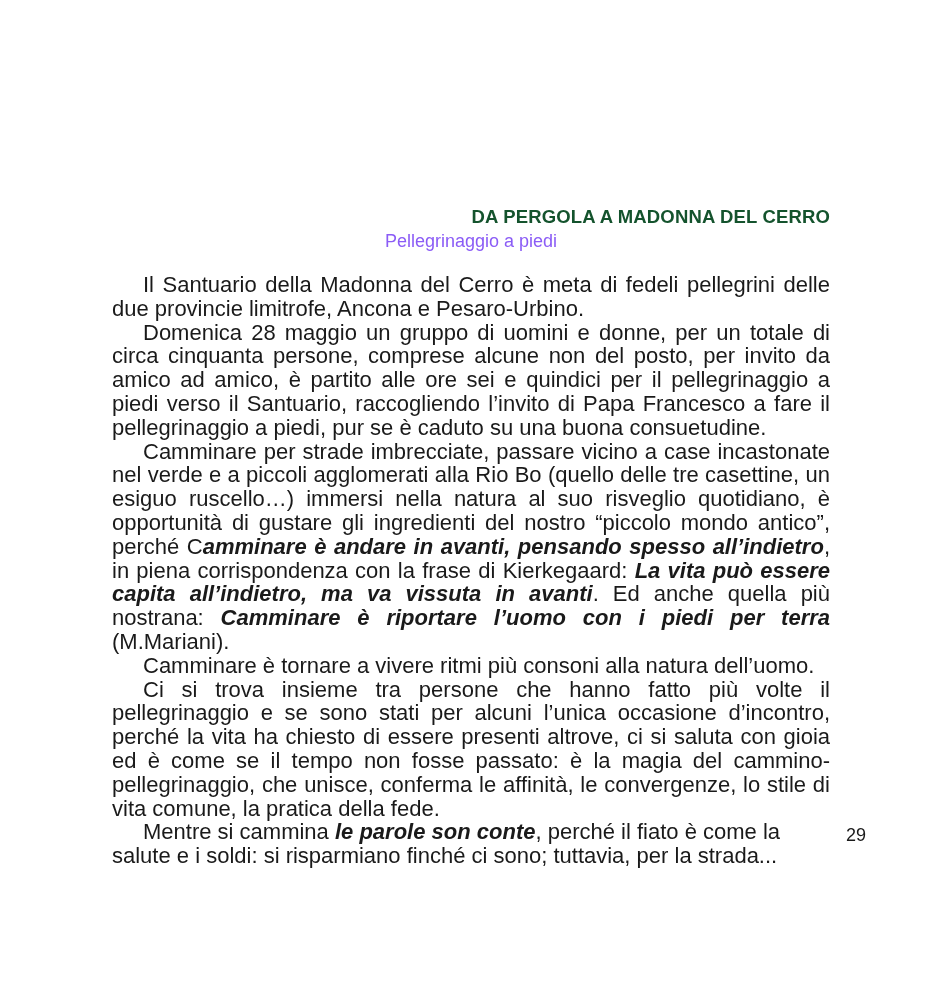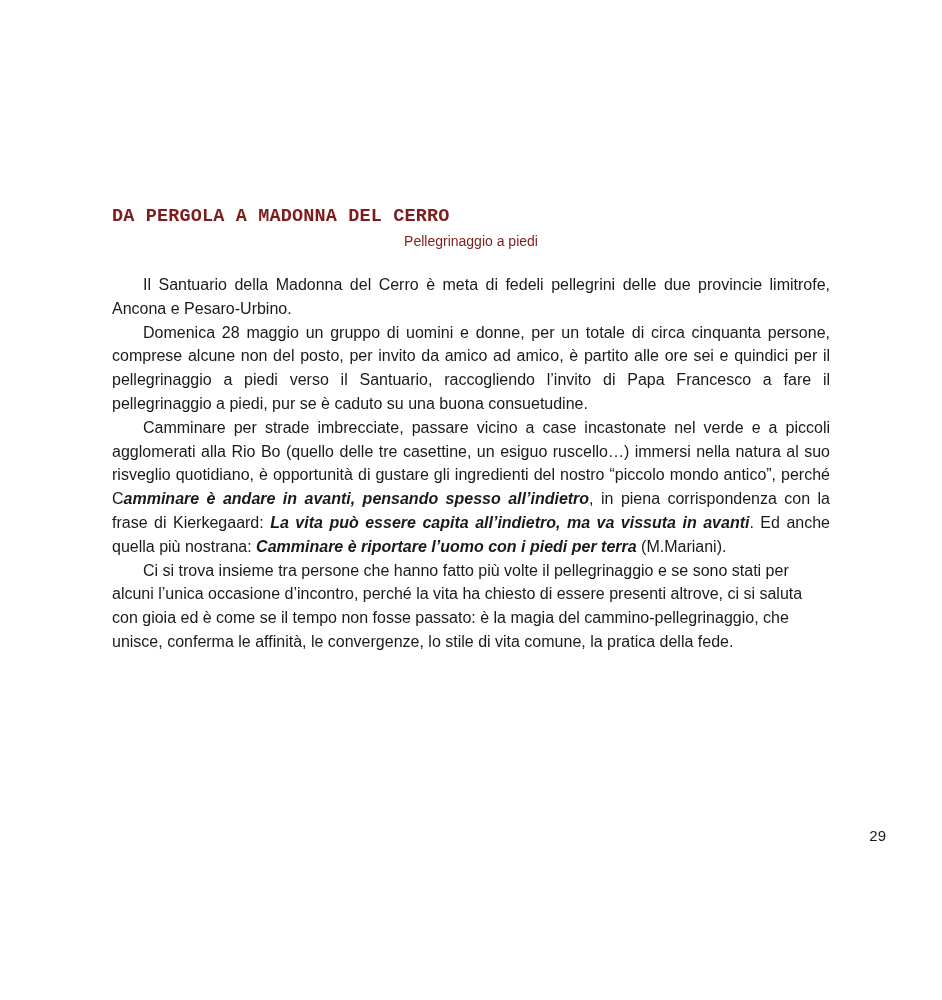--- a/index.html
+++ b/index.html
@@ -30,40 +30,39 @@
   .content {
     position: absolute;
     left: 112px;
     top: 205px;
     width: 718px;   
   }
 
   .doc-title {
     font-size: 18.5px;
     font-weight: bold;
-    text-align: left;
+    text-align: right;
     letter-spacing: 0.15px;
     line-height: 24px;
     margin: 0;
-    color: #7f1d1d;
-    font-family: Liberation Mono, monospace;
+    color: #14532d;
   }
 
   .doc-subtitle {
-    font-size: 14px;
+    font-size: 18px;
     font-weight: normal;
     text-align: center;
     line-height: 24px;
     margin: 0 0 1px 0;
-    color: #7f1d1d;
+    color: #8b5cf6;
   }
 
   .body-text p {
     margin: 0;
-    font-size: 16px;
+    font-size: 22px;
     line-height: 23.8px;
     text-align: justify;
     text-justify: inter-word;
     text-indent: 31px;
     color: #1a1a1a;
     hyphens: none;
   }
 
   .body-text p.first-para {
     margin-top: 20px;
@@ -76,41 +75,43 @@
   em {
     font-style: italic;
     font-weight: bold;
   }
 
   .page-number {
     position: absolute;
     left: 826px;
     top: 824px;
     width: 60px;
-    font-size: 15px;
+    font-size: 18px;
     line-height: 23.8px;
-    text-align: right;
+    text-align: center;
     color: #1a1a1a;
   }
 </style>
 </head>
 <body>
 
 <div class="page">
 
   <div class="content">
 
     <h1 class="doc-title">DA PERGOLA A MADONNA DEL CERRO</h1>
 
     <h2 class="doc-subtitle">Pellegrinaggio a piedi</h2>
 
     <div class="body-text">
         <p class="first-para"><span>Il Santuario della Madonna del Cerro è meta di fedeli pellegrini delle due provincie limitrofe, Ancona e Pesaro-Urbino.</span></p>
         <p><span>Domenica 28 maggio un gruppo di uomini e donne, per un totale di circa cinquanta persone, comprese alcune non del posto, per invito da amico ad amico, è partito alle ore sei e quindici per il pellegrinaggio a piedi verso il Santuario, raccogliendo l’invito di Papa Francesco a fare il pellegrinaggio a piedi, pur se è caduto su una buona consuetudine.</span></p>
         <p><span>Camminare per strade imbrecciate, passare vicino a case incastonate nel verde e a piccoli agglomerati alla Rio Bo (quello delle tre casettine, un esiguo ruscello…) immersi nella natura al suo risveglio quotidiano, è opportunità di gustare gli ingredienti del nostro “piccolo mondo antico”, perché C</span><em>amminare è andare in avanti, pensando spesso all’indietro</em><span>, in piena corrispondenza con la frase di Kierkegaard: </span><em>La vita può essere capita all’indietro, ma va vissuta in avanti</em><span>. Ed anche quella più nostrana: </span><em>Camminare è riportare l’uomo con i piedi per terra</em><span> (M.Mariani).</span></p>
+        <p><span>Camminare è tornare a vivere ritmi più consoni alla natura dell’uomo.</span></p>
         <p><span>Ci si trova insieme tra persone che hanno fatto più volte il pellegrinaggio e se sono stati per alcuni l’unica occasione d’incontro, perché la vita ha chiesto di essere presenti altrove, ci si saluta con gioia ed è come se il tempo non fosse passato: è la magia del cammino-pellegrinaggio, che unisce, conferma le affinità, le convergenze, lo stile di vita comune, la pratica della fede.</span></p>
+        <p><span>Mentre si cammina </span><em>le parole son conte</em><span>, perché il fiato è come la salute e i soldi: si risparmiano finché ci sono; tuttavia, per la strada...</span></p>
       </div>
 
   </div>
 
   <div class="page-number">29</div>
 
 </div>
 
 </body></html>

